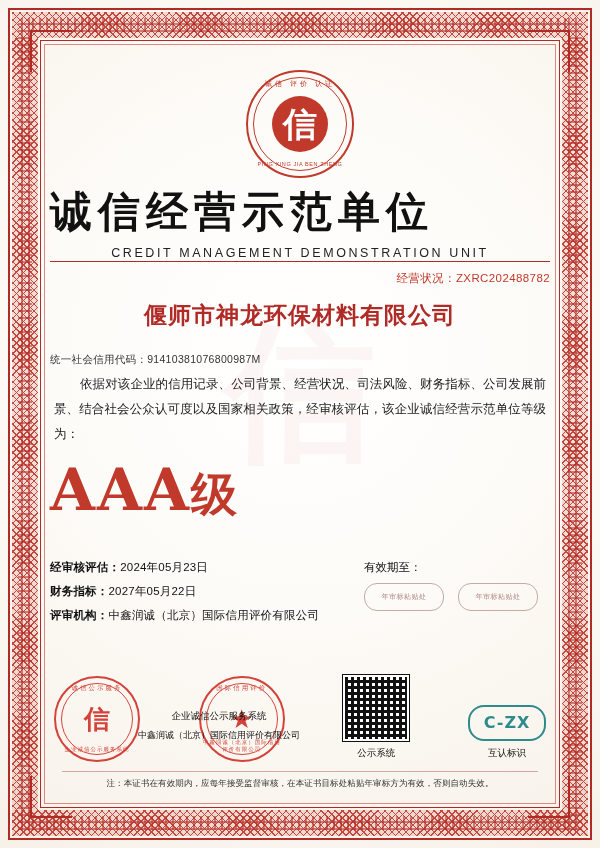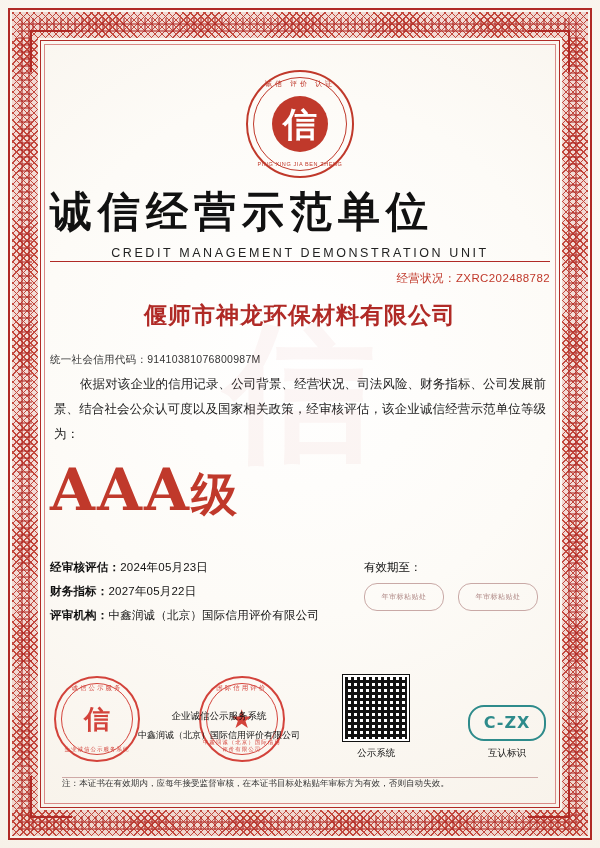--- a/index.html
+++ b/index.html
@@ -206,22 +206,22 @@
     background-color:#fff;
     background-image:
       repeating-linear-gradient(0deg,#111 0 3px,transparent 3px 6px),
       repeating-linear-gradient(90deg,#111 0 3px,transparent 3px 6px);
     background-size:6px 6px,6px 6px;
     border:2px solid #fff;
     outline:1px solid #111;
   }
   .note{
     position:absolute;left:12px;right:12px;bottom:8px;
-    font-size:8.5px;color:#333;text-align:left;letter-spacing:.1px;
-    border-top:1px solid #cfa9a6;
+    font-size:8.5px;color:#333;text-align:center;letter-spacing:.1px;
+    border-top:1px solid #cfa9a6;padding-top:6px;
   }
   .watermark{
     position:absolute;left:50%;top:46%;transform:translate(-50%,-50%);
     font-size:150px;color:rgba(192,57,43,0.045);font-weight:bold;
     pointer-events:none;white-space:nowrap;
   }
 </style>
 </head>
 <body>
 

